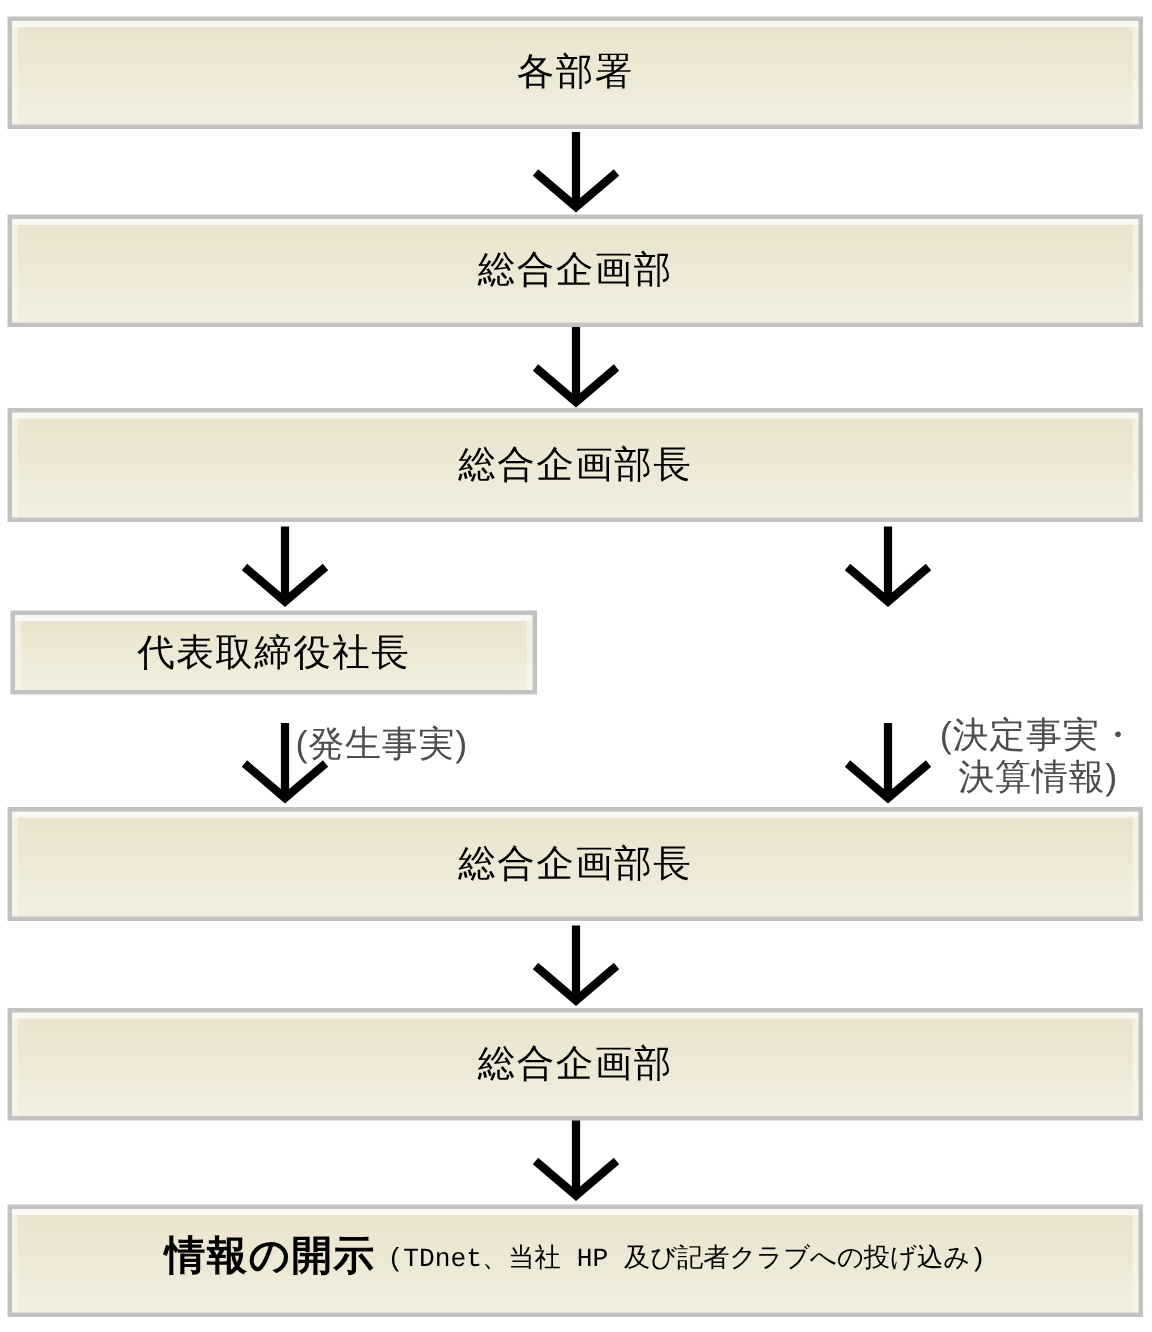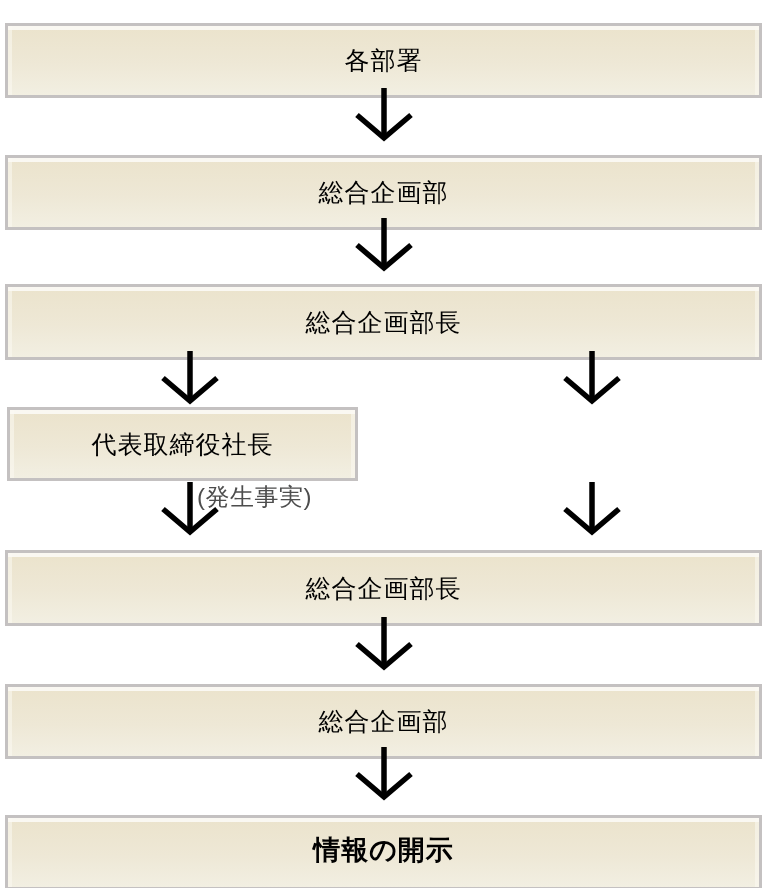--- a/index.html
+++ b/index.html
@@ -26,22 +26,22 @@
       inset -4px 0 0 rgba(251, 249, 243, 0.55);
     display: flex;
     align-items: center;
     justify-content: center;
     color: #000000;
     font-size: 25px;
     line-height: 1;
     letter-spacing: 1px;
     white-space: nowrap;
   }
-  .box-full  { left: 5px; width: 757px; height: 75px; margin-top: 12px; }
-  .box-small { height: 74px; }
+  .box-full  { left: 5px; width: 757px; height: 75px; }
+  .box-small { height: 56px; }
 
   .arrow {
     position: absolute;
     width: 64px;
     height: 56px;
   }
   .arrow line, .arrow polyline {
     stroke: #000000;
     stroke-width: 5.5;
     fill: none;
@@ -114,20 +114,22 @@
   <svg class="arrow" style="left:158px; top:481px;" viewBox="0 0 64 56">
     <line x1="32" y1="1" x2="32" y2="50"></line>
     <polyline points="5,28 32,51 59,28"></polyline>
   </svg>
   <div class="edge-label" style="left:197px; top:483px;">(発生事実)</div>
 
   <svg class="arrow" style="left:560px; top:481px;" viewBox="0 0 64 56">
     <line x1="32" y1="1" x2="32" y2="50"></line>
     <polyline points="5,28 32,51 59,28"></polyline>
   </svg>
+  <div class="edge-label edge-label-right" style="left:616px; top:477px;">(決定事実・
+決算情報)</div>
 
   <div class="box box-full" style="top:538px; height:76px;">
     <span>総合企画部長</span>
   </div>
 
   <svg class="arrow" style="left:352px; top:616px;" viewBox="0 0 64 56">
     <line x1="32" y1="1" x2="32" y2="50"></line>
     <polyline points="5,28 32,51 59,28"></polyline>
   </svg>
 
@@ -135,15 +137,16 @@
     <span>総合企画部</span>
   </div>
 
   <svg class="arrow" style="left:352px; top:746px;" viewBox="0 0 64 56">
     <line x1="32" y1="1" x2="32" y2="50"></line>
     <polyline points="5,28 32,51 59,28"></polyline>
   </svg>
 
   <div class="box box-full" style="top:803px;font-family:Liberation Mono, monospace;">
     <span class="disclosure-title">情報の開示</span>
+    <span class="disclosure-note">(TDnet、当社 HP 及び記者クラブへの投げ込み)</span>
   </div>
 
 </div>
 
 </body></html>

